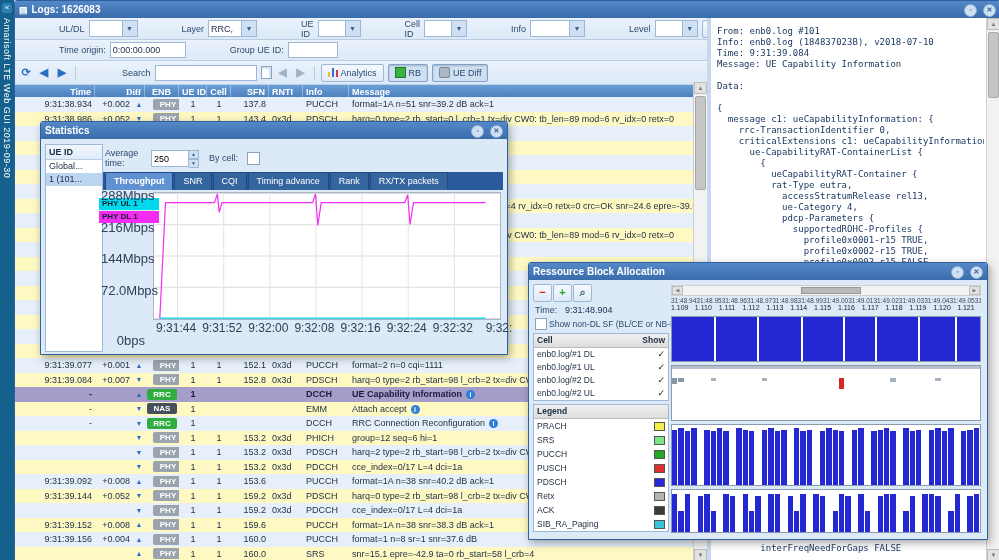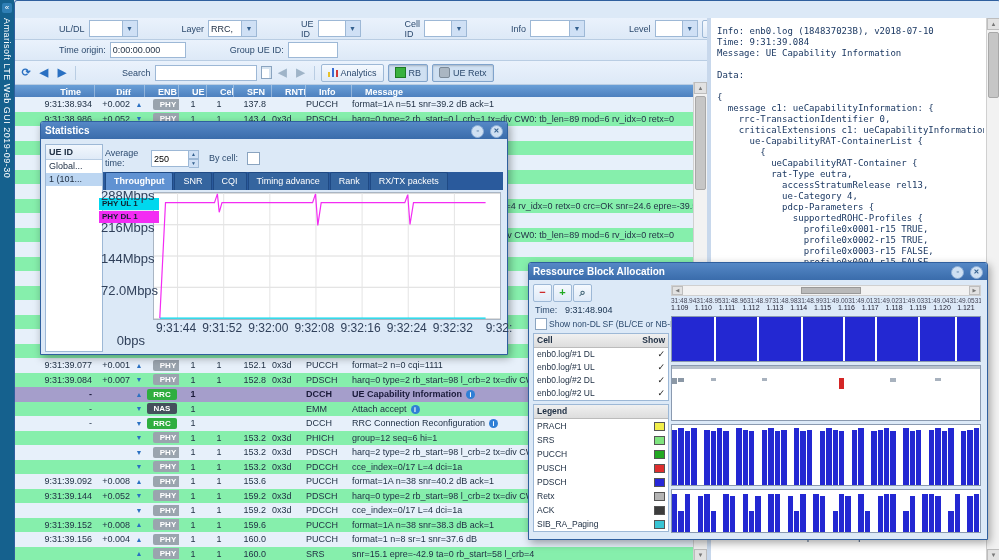--- a/index.html
+++ b/index.html
@@ -33,27 +33,27 @@
   .tico{color:#2a70c2;font-size:11px;font-weight:bold;width:14px;text-align:center;}
   .tico.dis{color:#9fb4c8;}
   .tsep{width:1px;height:14px;background:#b9cde3;margin:0 2px;}
   .docic{display:inline-block;width:9px;height:11px;background:#fff;border:1px solid #8aa4c0;box-shadow:inset -2px 2px 0 #d7e4f0;}
   .ic-bars{display:inline-block;width:10px;height:9px;position:relative;}
   .ic-bars i{position:absolute;bottom:0;width:2px;}
   .ic-rb{display:inline-block;width:9px;height:9px;background:#39b13f;border:1px solid #1e7a24;}
   .ic-ue{display:inline-block;width:9px;height:9px;background:#aab6c2;border:1px solid #7c8a98;border-radius:2px;}
   
   .grid-hd{height:15px;background:linear-gradient(#699fd7,#4678b8);display:flex;color:#fff;font-weight:bold;border-bottom:1px solid #38679f;}
-  .gh{display:inline-block;line-height:15px;padding:0 13px;border-right:1px solid rgba(255,255,255,.35);box-sizing:border-box;overflow:hidden;white-space:nowrap;}
+  .gh{display:inline-block;line-height:15px;padding:0 3px;border-right:1px solid rgba(255,255,255,.35);box-sizing:border-box;overflow:hidden;white-space:nowrap;}
   .h-time{width:80px;text-align:right;} .h-diff{width:50px;text-align:right;font-family:Liberation Serif, serif;} .h-enb{width:34px;text-align:center;}
   .h-ueid{width:28px;text-align:center;} .h-cell{width:24px;text-align:center;} .h-sfn{width:38px;text-align:right;}
   .h-rnti{width:34px;} .h-info{width:46px;} .h-msg{flex:1;}
   .grid-bd{position:absolute;top:79px;left:0;right:13px;bottom:0;overflow:hidden;background:#fff;}
   .lrow{height:14.5px;display:flex;align-items:center;white-space:nowrap;}
-  .lrow.even{background:#e7f0fa;align-items:center;} .lrow.odd{background:#86efac;}
+  .lrow.even{background:#e7f0fa;align-items:center;} .lrow.odd{background:#fef9c3;}
   .lrow.sel{background:#a59ecb;font-weight:bold;color:#1a1a3a;}
   .lc{display:inline-block;padding:0 3px;box-sizing:border-box;overflow:hidden;}
   .c-time{width:80px;text-align:right;} .c-diff{width:38px;text-align:right;}
   .c-dir{width:12px;text-align:center;color:#2a70c2;font-size:7px;padding:0;}
   .c-enb{width:34px;text-align:center;padding:0;}
   .c-ueid{width:28px;text-align:center;} .c-cell{width:24px;text-align:center;}
   .c-sfn{width:38px;text-align:right;} .c-rnti{width:34px;} .c-info{width:46px;} .c-msg{flex:1;}
   .badge{display:inline-block;min-width:26px;padding:0 2px;height:11px;line-height:11px;font-size:8px;font-weight:bold;color:#fff;border-radius:2px;}
   .b-PHY{background:#9aa4ae;margin-left:8px;} .b-RRC{background:#2fae3f;} .b-NAS{background:#44505c;}
   .info-i{display:inline-block;width:9px;height:9px;margin-left:4px;background:#2f7fd6;color:#fff;border-radius:50%;font-size:7px;line-height:9px;text-align:center;font-weight:bold;}
@@ -126,20 +126,27 @@
 <body>
 
 <div id="app">
 
   <div class="sidebar">
     <span class="sb-icon">«</span>
     <span class="sb-title">Amarisoft LTE Web GUI 2019-09-30</span>
   </div>
 
   <div class="win logs-win">
+    <div class="win-hd">
+      <span class="hd-ic">▤</span><span>Logs: 1626083</span>
+      <span class="tools">
+        <span class="tool">▫</span>
+        <span class="tool">✕</span>
+      </span>
+    </div>
 
     <div class="left-region">
 
       <div class="fbar f1">
         <span class="flabel">UL/DL</span>
         <span class="selbox w46">
             <span class="selval"></span>
             <span class="seltrig">▼</span>
           </span>
         <span class="flabel">Layer</span>
@@ -197,21 +204,21 @@
               <i style="left:8px;height:7px;background:#d23a3a"></i>
             </span>
           <span>Analytics</span>
         </span>
         <span class="btn pressed">
           <span class="ic-rb"></span>
           <span>RB</span>
         </span>
         <span class="btn pressed">
           <span class="ic-ue"></span>
-          <span>UE Retx</span>
+          <span>UE Diff</span>
         </span>
       </div>
 
       <div class="grid-hd">
           <span class="gh h-time">Time</span>
           <span class="gh h-diff">Diff</span>
           <span class="gh h-enb">ENB</span>
           <span class="gh h-ueid">UE ID</span>
           <span class="gh h-cell">Cell</span>
           <span class="gh h-sfn">SFN</span>
@@ -609,20 +616,21 @@
         <div class="sb-btn up">▲</div>
         <div class="sb-thumb" style="top:14px;height:92px"></div>
         <div class="sb-btn dn">▼</div>
       </div>
     </div>
 
     <div class="splitter"></div>
 
     <div class="detail">
       <div class="detail-lines">
+          <div class="dl">From: enb0.log #101</div>
           <div class="dl">Info: enb0.log (184837023B), v2018-07-10</div>
           <div class="dl">Time: 9:31:39.084</div>
           <div class="dl">Message: UE Capability Information</div>
           <div class="dl"></div>
           <div class="dl">Data:</div>
           <div class="dl"></div>
           <div class="dl">{</div>
           <div class="dl">  message c1: ueCapabilityInformation: {</div>
           <div class="dl">    rrc-TransactionIdentifier 0,</div>
           <div class="dl">    criticalExtensions c1: ueCapabilityInformation-r8: {</div>

